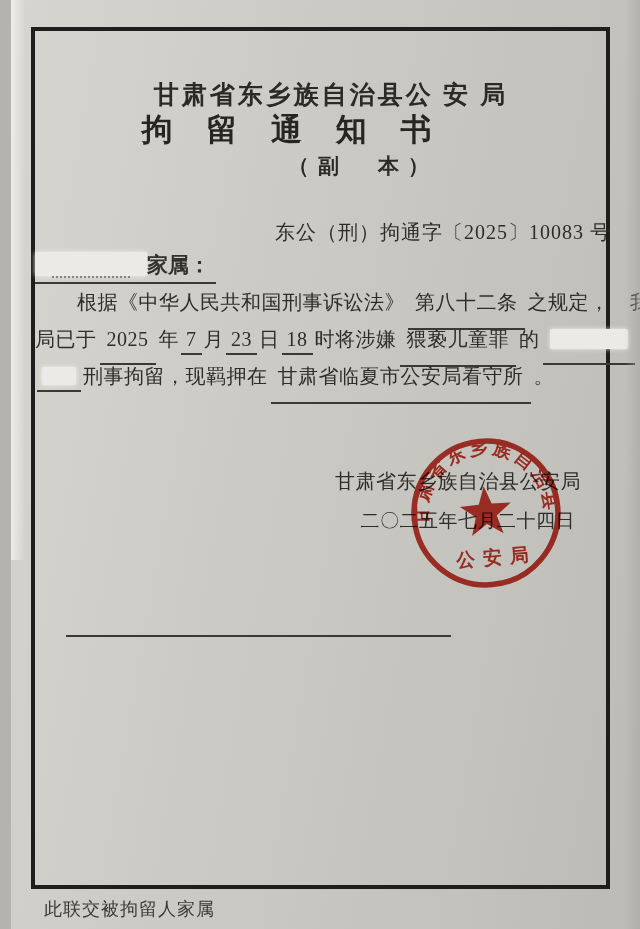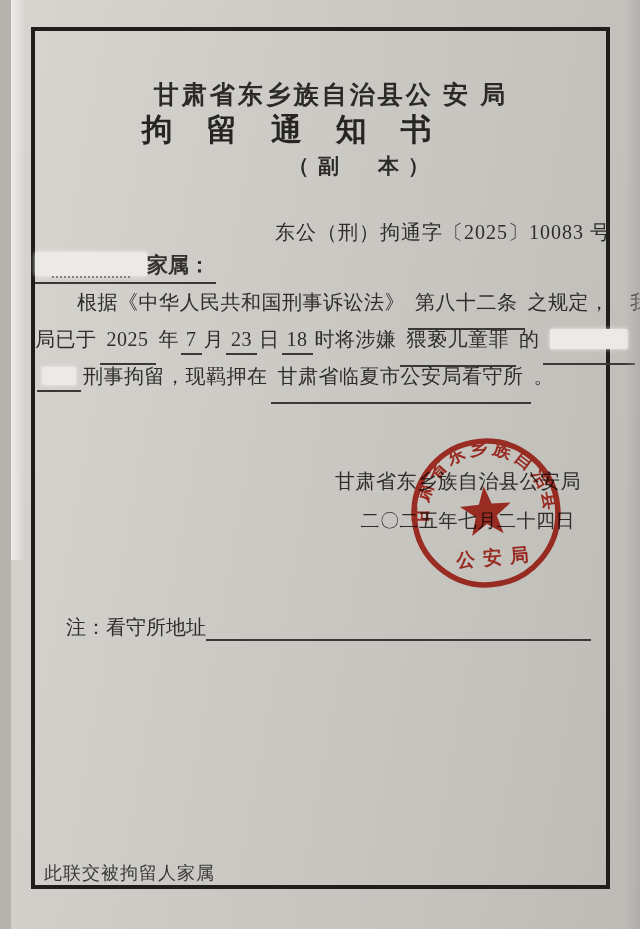--- a/index.html
+++ b/index.html
@@ -78,21 +78,21 @@
     mix-blend-mode:multiply;opacity:.92;transform:rotate(-5deg);
   }
   .note-line{
     position:absolute;top:614px;left:55px;font-size:20px;color:#2e2d2a;
   }
   .note-blank{
     display:inline-block;width:385px;border-bottom:2px solid #3a3935;
     height:20px;vertical-align:bottom;
   }
   .footer-note{
-    position:absolute;top:861px;left:33px;
+    position:absolute;top:897px;left:33px;
     font-size:18px;letter-spacing:1px;color:#3a3935;
   }
 </style>
 </head>
 <body>
 
 <div class="page">
   <div class="frame"></div>
 
   <div class="agency-header">甘肃省东乡族自治县公 安 局</div>
@@ -118,19 +118,19 @@
       <path id="arcpath" d="M 29.5 125.7 A 75 75 0 1 1 170.5 125.7" fill="none"></path>
     </defs>
     <circle cx="100" cy="100" r="91" fill="none" stroke="#c0281c" stroke-width="7"></circle>
     <polygon points="100,66 108.2,88.7 132.3,89.5 113.3,104.3 120,127.5 100,114 80,127.5 86.7,104.3 67.7,89.5 91.8,88.7" fill="#c0281c"></polygon>
     <text font-size="23" font-weight="bold" fill="#c0281c" letter-spacing="5" font-family="Liberation Serif, DejaVu Serif, serif">
       <textPath href="#arcpath" startOffset="50%" text-anchor="middle">甘肃省东乡族自治县</textPath>
     </text>
     <text x="104" y="165" text-anchor="middle" font-size="24" font-weight="bold" fill="#c0281c" letter-spacing="2" font-family="Liberation Serif, DejaVu Serif, serif">公 安 局</text>
   </svg>
 
-  <div class="note-line"><span>注：看守所地址</span><span class="note-blank"></span></div>
+  <div class="note-line"><span class="note-blank"></span></div>
 
   <div class="footer-note">此联交被拘留人家属</div>
 
   <div class="edge-left"></div>
   <div class="edge-right"></div>
 </div>
 
 </body></html>

